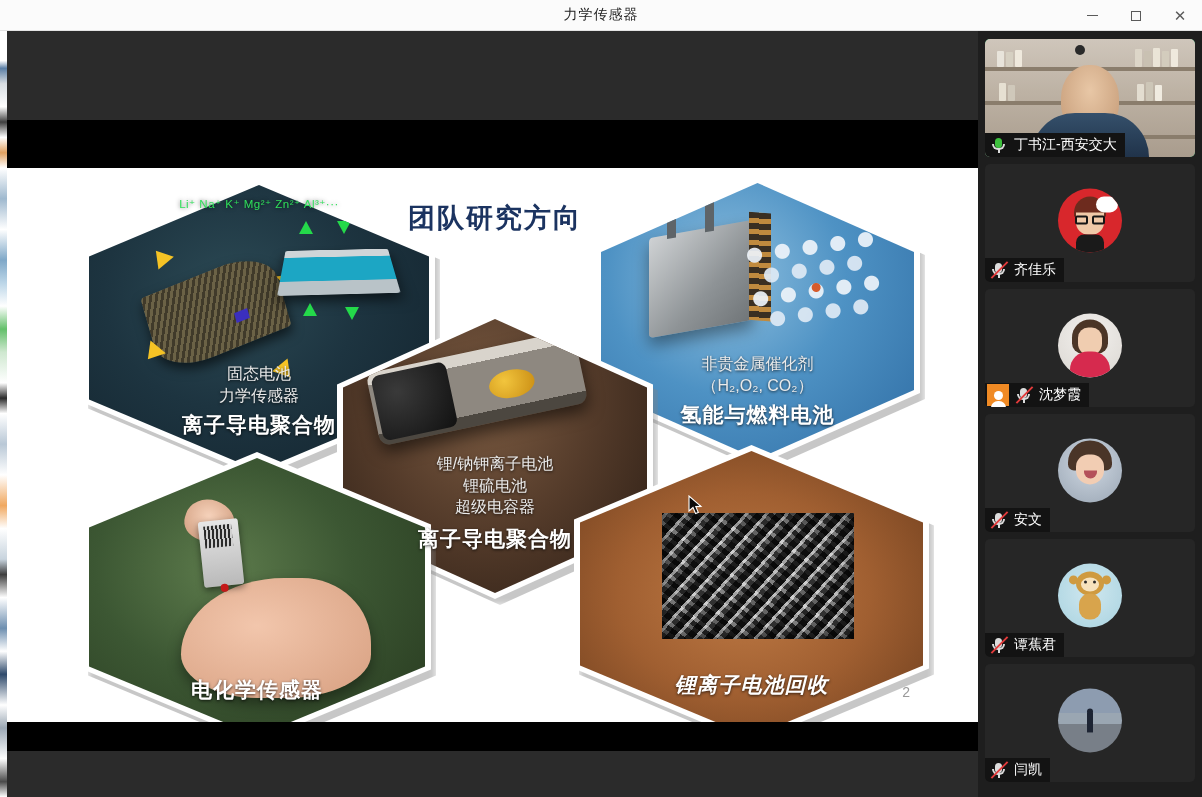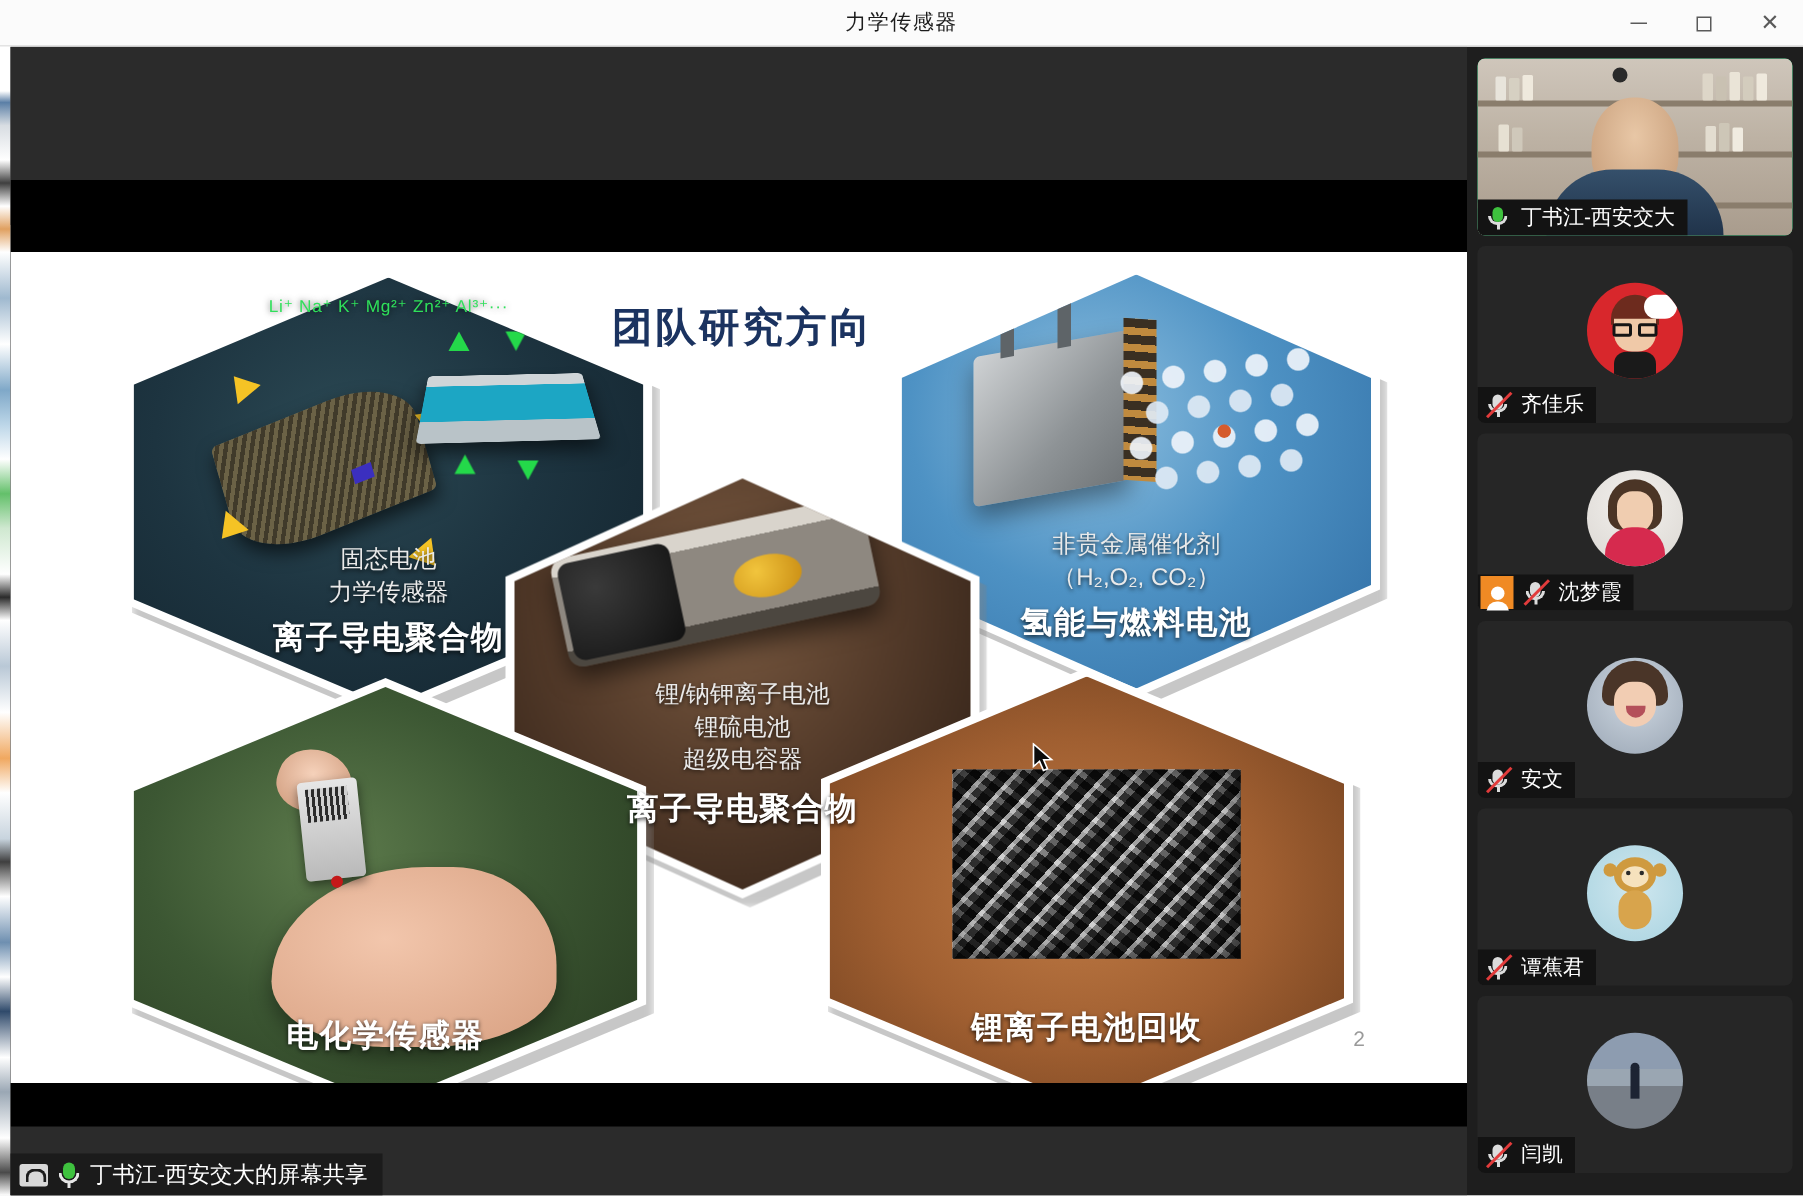--- a/index.html
+++ b/index.html
@@ -195,21 +195,21 @@
   .chip:before{content:'';position:absolute;left:5px;top:5px;width:28px;height:22px;
     background:repeating-linear-gradient(90deg,#2b2b2b 0 2px,#cfcfcf 2px 4px);}
   .chip:after{content:'';position:absolute;left:16px;bottom:-6px;width:8px;height:8px;border-radius:50%;background:#c41919;}
   .fingertip{
     position:absolute;left:96px;top:42px;width:50px;height:42px;
     background:radial-gradient(ellipse at 45% 40%,#f6d2bb,#cb9575);
     border-radius:50% 50% 40% 40%; transform:rotate(18deg);
   }
 
   
-  #hexE { left: 540px; top: 277px; width: 355px; height: 298px; }
+  #hexE { left: 567px; top: 277px; width: 355px; height: 298px; font-style: italic; }
   #hexE .hex-inner {
     background: radial-gradient(ellipse at 48% 50%, #c07b45 0%, #a05f31 50%, #6c3d1d 100%);
   }
   .scrap{
     position:absolute;left:82px;top:62px;width:192px;height:126px;
     background:
       repeating-linear-gradient(37deg,#3a3a3a 0 6px,#777 6px 10px,#2b2b2b 10px 15px,#9b9b9b 15px 19px),
       repeating-linear-gradient(-48deg,#1f1f1f 0 7px,#6a6a6a 7px 12px,#c3c3c3 12px 15px);
     background-blend-mode: overlay;
     box-shadow: inset 0 0 20px rgba(0,0,0,.7);
@@ -413,29 +413,20 @@
 
       <svg class="cursor" width="15" height="22" viewBox="0 0 15 22">
         <path d="M1 1 L1 16 L5 12.5 L7.6 18.6 L10.3 17.5 L7.8 11.6 L13 11.4 Z" fill="#0b0b0b" stroke="#ffffff" stroke-width="1.1"></path>
       </svg>
     </div>
 
     <div class="stage-black-2"></div>
     <div class="stage-bottom"></div>
   </div>
 
-  <div class="share-banner">
-    <span class="icon-share"></span>
-    <span class="mic-on">
-      <span class="cap"></span>
-        <span class="arc"></span>
-        <span class="stem"></span>
-    </span>
-    <span>丁书江-西安交大的屏幕共享</span>
-  </div>
 
   <div class="rail">
 
     <div class="tile active">
       <div class="tile-video">
         <div class="shelf-row" style="top:28px"></div>
         <div class="shelf-row" style="top:62px"></div>
         <div class="shelf-row" style="top:96px"></div>
         <div class="shelf-book" style="left:12px;top:12px;height:16px;background:#e8e4db"></div>
         <div class="shelf-book" style="left:21px;top:13px;height:15px;background:#d6d0c2"></div>

